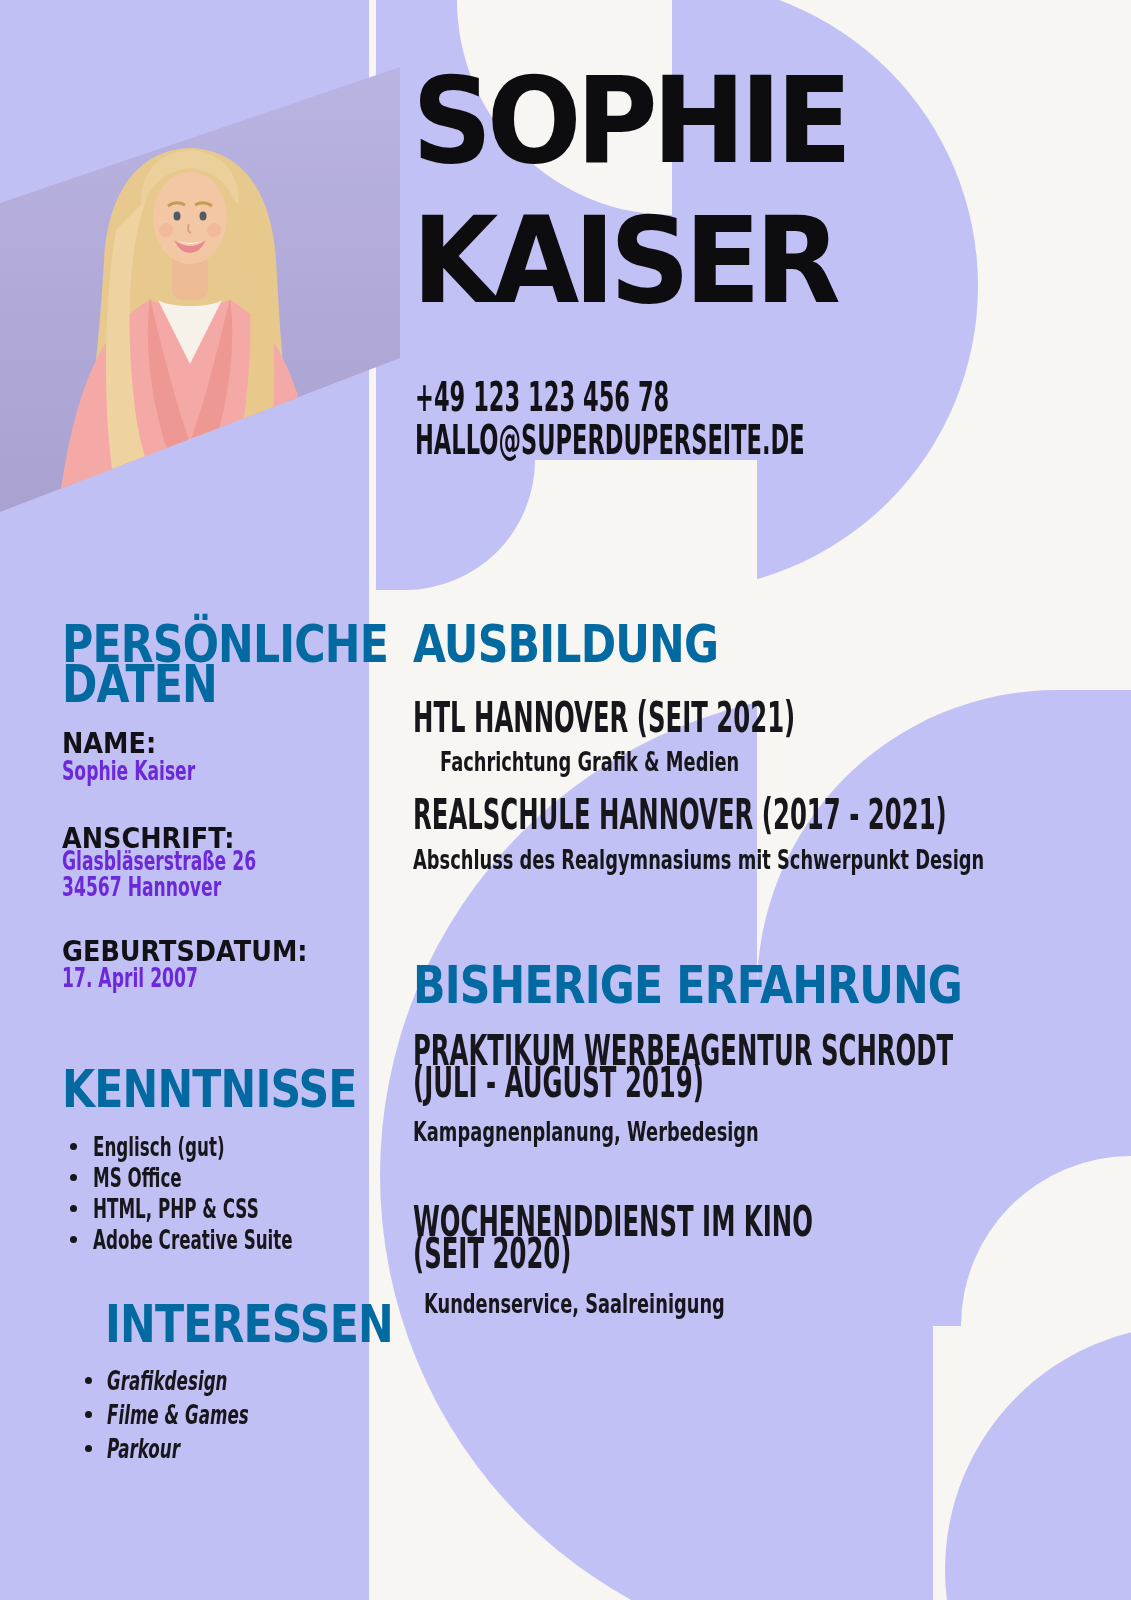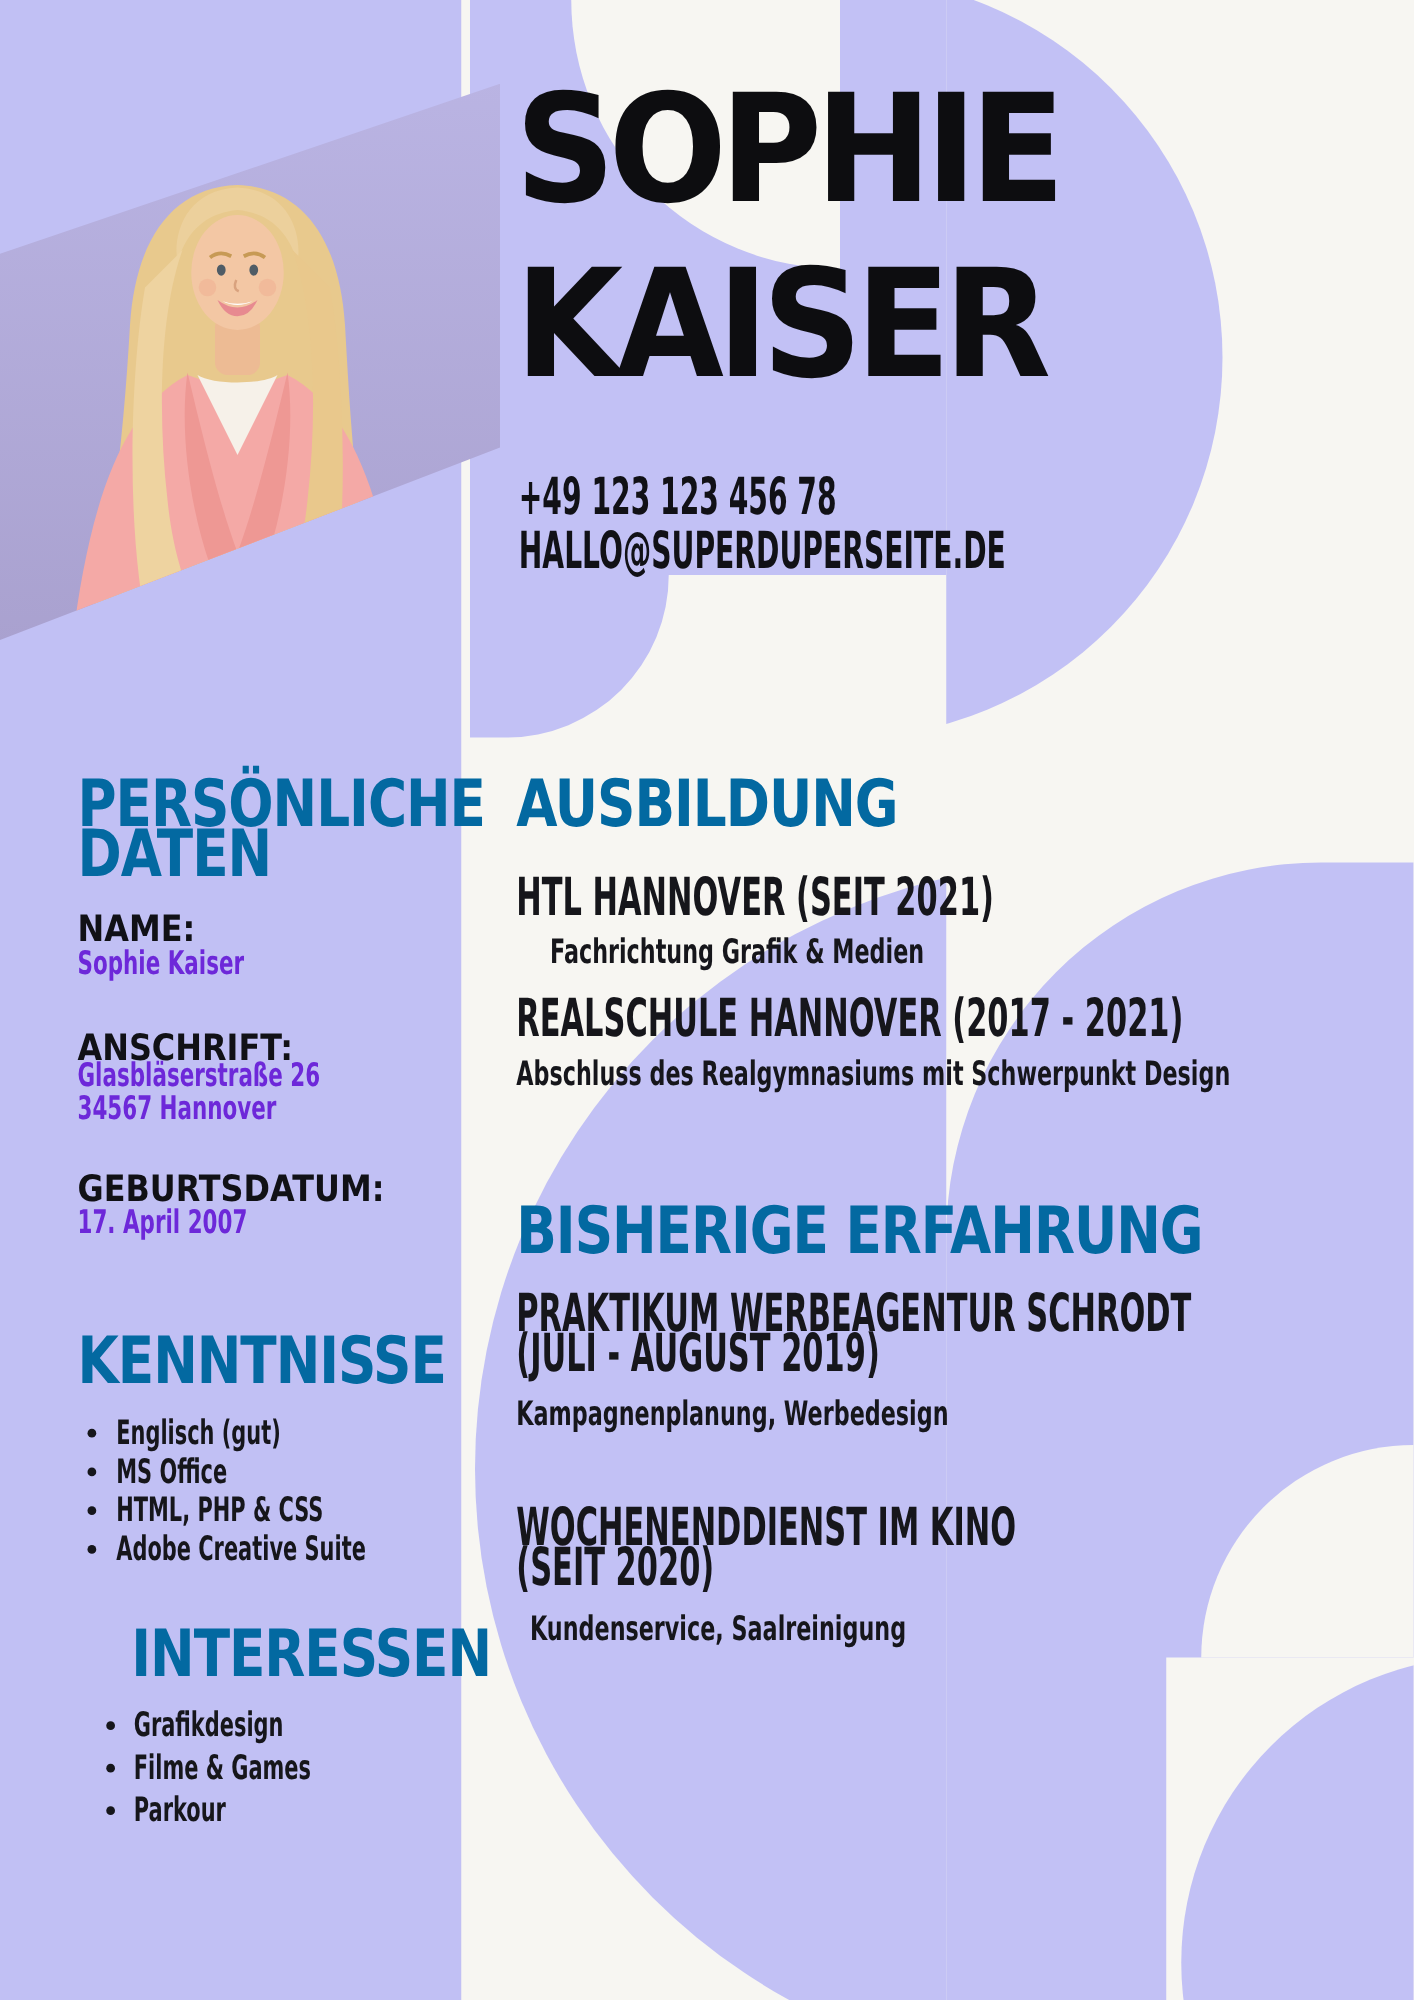--- a/index.html
+++ b/index.html
@@ -33,21 +33,21 @@
   .t-label .cx{transform:scaleX(.88);}
   .t-value{font-size:26px;font-weight:bold;line-height:26px;color:#6d28d9;}
   .t-value .cx{transform:scaleX(.66);}
   
   .blist{list-style:none;margin:0;padding:0;}
   .blist li{display:flex;align-items:center;font-size:27px;font-weight:bold;color:#16161b;}
   .blist .dot{width:7px;height:7px;border-radius:50%;background:#16161b;flex:0 0 7px;}
   .blist .cx{transform:scaleX(.62);}
   .k-list li{height:31px;}
   .k-list .dot{margin-right:16px;}
-  .i-list li{height:34px;}
+  .i-list li{height:34px;font-style:italic;}
   .i-list .dot{margin-right:15px;}
 </style>
 </head>
 <body>
 
 <div class="page">
 
   <svg class="bg" viewBox="0 0 1131 1600" aria-hidden="true">
     <defs>
       <linearGradient id="pg" x1="0" y1="0" x2="0" y2="1">

